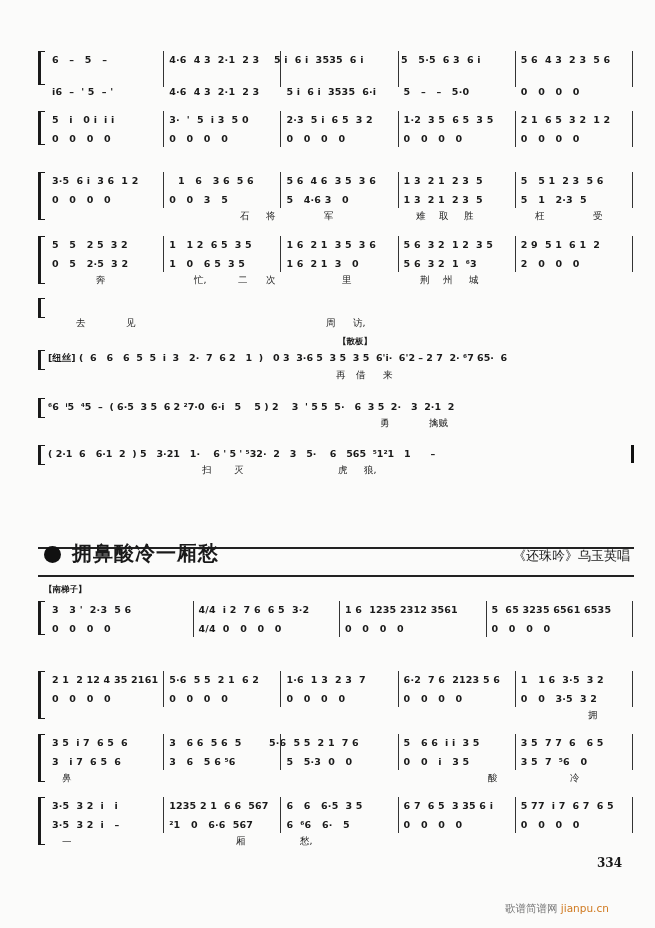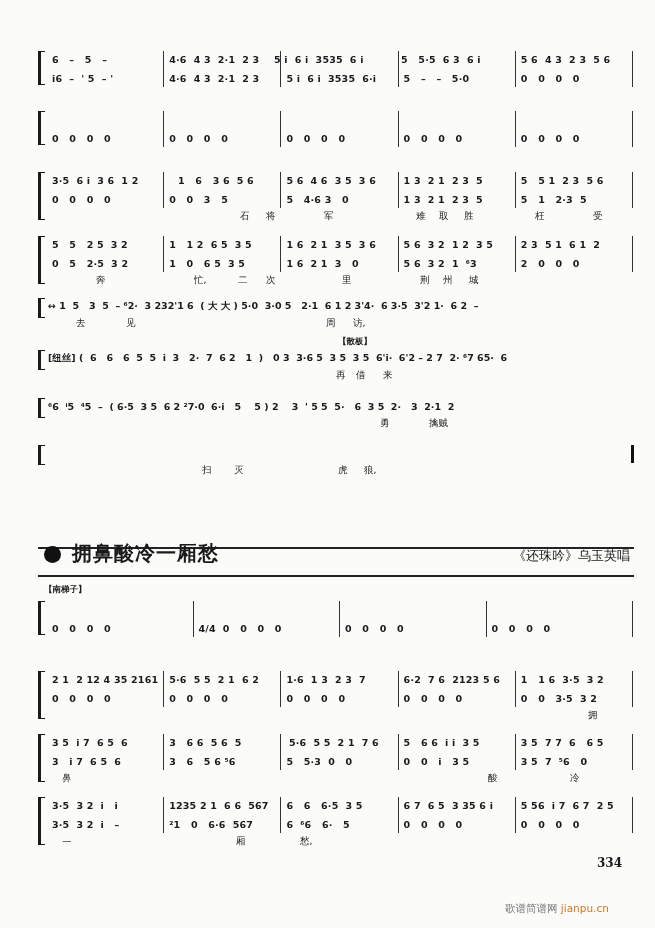--- a/index.html
+++ b/index.html
@@ -35,35 +35,42 @@
 <div id="root">
     <div class="system" style="top:51px;height:34px">
       <div class="brace"></div>
       <div class="staff" style="top:0px">
         <div class="measure" style="left:4px;width:109.2px">6   –   5   –</div>
         <div class="measure" style="left:121.2px;width:109.2px">4·6  4 3  2·1  2 3</div>
         <div class="measure" style="left:226px;width:109.2px">5 i  6 i  3535  6 i</div>
         <div class="measure" style="left:353px;width:109.2px">5   5·5  6 3  6 i</div>
         <div class="measure" style="left:472.8px;width:109.2px">5 6  4 3  2 3  5 6</div>
       </div>
-      <div class="staff" style="top:19px">
+      <div class="staff" style="top:32px">
         <div class="measure" style="left:4px;width:109.2px">i6  –  ' 5  – '</div>
         <div class="measure" style="left:121.2px;width:109.2px">4·6  4 3  2·1  2 3</div>
         <div class="measure" style="left:238.4px;width:109.2px">5 i  6 i  3535  6·i</div>
         <div class="measure" style="left:355.6px;width:109.2px">5   –   –   5·0</div>
         <div class="measure" style="left:472.8px;width:109.2px">0   0   0   0</div>
       </div>
       <div class="barline" style="left:125.2px;top:0;height:36px"></div>
       <div class="barline" style="left:242.4px;top:0;height:36px"></div>
       <div class="barline" style="left:359.6px;top:0;height:36px"></div>
       <div class="barline" style="left:476.8px;top:0;height:36px"></div>
       <div class="barline" style="left:594px;top:0;height:36px"></div>
     </div>
     <div class="system" style="top:111px;height:34px">
       <div class="brace"></div>
+      <div class="staff" style="top:0px">
+        <div class="measure" style="left:4px;width:109.2px">5   i   0 i  i i</div>
+        <div class="measure" style="left:121.2px;width:109.2px">3·  '  5  i 3  5 0</div>
+        <div class="measure" style="left:238.4px;width:109.2px">2·3  5 i  6 5  3 2</div>
+        <div class="measure" style="left:355.6px;width:109.2px">1·2  3 5  6 5  3 5</div>
+        <div class="measure" style="left:472.8px;width:109.2px">2 1  6 5  3 2  1 2</div>
+      </div>
       <div class="staff" style="top:19px">
         <div class="measure" style="left:4px;width:109.2px">0   0   0   0</div>
         <div class="measure" style="left:121.2px;width:109.2px">0   0   0   0</div>
         <div class="measure" style="left:238.4px;width:109.2px">0   0   0   0</div>
         <div class="measure" style="left:355.6px;width:109.2px">0   0   0   0</div>
         <div class="measure" style="left:472.8px;width:109.2px">0   0   0   0</div>
       </div>
       <div class="barline" style="left:125.2px;top:0;height:36px"></div>
       <div class="barline" style="left:242.4px;top:0;height:36px"></div>
       <div class="barline" style="left:359.6px;top:0;height:36px"></div>
@@ -102,21 +109,21 @@
         <span class="lyric" style="left:545px">受</span>
       </div>
     </div>
     <div class="system" style="top:236px;height:48px">
       <div class="brace"></div>
       <div class="staff" style="top:0px">
         <div class="measure" style="left:4px;width:109.2px">5   5   2 5  3 2</div>
         <div class="measure" style="left:121.2px;width:109.2px">1   1 2  6 5  3 5</div>
         <div class="measure" style="left:238.4px;width:109.2px">1 6  2 1  3 5  3 6</div>
         <div class="measure" style="left:355.6px;width:109.2px">5 6  3 2  1 2  3 5</div>
-        <div class="measure" style="left:472.8px;width:109.2px">2 3  5 1  6 1  2</div>
+        <div class="measure" style="left:472.8px;width:109.2px">2 9  5 1  6 1  2</div>
       </div>
       <div class="staff" style="top:19px">
         <div class="measure" style="left:4px;width:109.2px">0   5   2·5  3 2</div>
         <div class="measure" style="left:121.2px;width:109.2px">1   0   6 5  3 5</div>
         <div class="measure" style="left:238.4px;width:109.2px">1 6  2 1  3   0</div>
         <div class="measure" style="left:355.6px;width:109.2px">5 6  3 2  1  ⁶3</div>
         <div class="measure" style="left:472.8px;width:109.2px">2   0   0   0</div>
       </div>
       <div class="barline" style="left:125.2px;top:0;height:36px"></div>
       <div class="barline" style="left:242.4px;top:0;height:36px"></div>
@@ -129,21 +136,20 @@
         <span class="lyric" style="left:190px">二</span>
         <span class="lyric" style="left:218px">次</span>
         <span class="lyric" style="left:294px">里</span>
         <span class="lyric" style="left:372px">荆</span>
         <span class="lyric" style="left:395px">州</span>
         <span class="lyric" style="left:421px">城</span>
       </div>
     </div>
     <div class="system" style="top:298px;height:30px">
       <div class="brace" style="height:18px;bottom:auto"></div>
-      <div class="free">↔ 1  5   3  5  – ⁶2·  3 232'1 6  ( 大 大 ) 5·0  3·0 5   2·1  6 1 2 3'4·  6 3·5  3'2 1·  6 2  –</div>
       <div class="lyrics" style="top:19px">
         <span class="lyric" style="left:28px">去</span>
         <span class="lyric" style="left:78px">见</span>
         <span class="lyric" style="left:278px">周</span>
         <span class="lyric" style="left:305px">访,</span>
       </div>
     </div>
     <div class="system" style="top:350px;height:30px">
       <div class="brace" style="height:18px;bottom:auto"></div>
       <div class="free">[纽丝] (  6   6   6  5  5  i  3   2·  7  6 2   1  )   0 3  3·6 5  3 5  3 5  6'i·  6'2 – 2 7  2· ⁶7 65·  6</div>
@@ -157,30 +163,37 @@
     <div class="system" style="top:398px;height:30px">
       <div class="brace" style="height:18px;bottom:auto"></div>
       <div class="free">⁶6  ⁱ5  ⁴5  –  ( 6·5  3 5  6 2 ²7·0  6·i   5    5 ) 2    3  ' 5 5  5·   6  3 5  2·   3  2·1  2</div>
       <div class="lyrics" style="top:19px">
         <span class="lyric" style="left:332px">勇</span>
         <span class="lyric" style="left:381px">擒贼</span>
       </div>
     </div>
     <div class="system" style="top:445px;height:30px">
       <div class="brace" style="height:18px;bottom:auto"></div>
+      <div class="free">( 2·1  6   6·1  2  ) 5   3·21   1·    6 ' 5 ' ⁵32·  2   3   5·    6   565  ⁵1²1   1      –</div>
       <div class="lyrics" style="top:19px">
         <span class="lyric" style="left:154px">扫</span>
         <span class="lyric" style="left:186px">灭</span>
         <span class="lyric" style="left:290px">虎</span>
         <span class="lyric" style="left:316px">狼,</span>
       </div>
       <div class="endbar" style="top:0;height:18px"></div>
     </div>
     <div class="system" style="top:601px;height:34px">
       <div class="brace"></div>
+      <div class="staff" style="top:0px">
+        <div class="measure" style="left:4px;width:138.5px">3   3 '  2·3  5 6</div>
+        <div class="measure" style="left:150.5px;width:138.5px">4/4  i 2  7 6  6 5  3·2</div>
+        <div class="measure" style="left:297px;width:138.5px">1 6  1235 2312 3561</div>
+        <div class="measure" style="left:443.5px;width:138.5px">5  65 3235 6561 6535</div>
+      </div>
       <div class="staff" style="top:19px">
         <div class="measure" style="left:4px;width:138.5px">0   0   0   0</div>
         <div class="measure" style="left:150.5px;width:138.5px">4/4  0   0   0   0</div>
         <div class="measure" style="left:297px;width:138.5px">0   0   0   0</div>
         <div class="measure" style="left:443.5px;width:138.5px">0   0   0   0</div>
       </div>
       <div class="barline" style="left:154.5px;top:0;height:36px"></div>
       <div class="barline" style="left:301px;top:0;height:36px"></div>
       <div class="barline" style="left:447.5px;top:0;height:36px"></div>
       <div class="barline" style="left:594px;top:0;height:36px"></div>
@@ -208,21 +221,21 @@
       <div class="barline" style="left:594px;top:0;height:36px"></div>
       <div class="lyrics" style="top:38px">
         <span class="lyric" style="left:540px">拥</span>
       </div>
     </div>
     <div class="system" style="top:734px;height:48px">
       <div class="brace"></div>
       <div class="staff" style="top:0px">
         <div class="measure" style="left:4px;width:109.2px">3 5  i 7  6 5  6</div>
         <div class="measure" style="left:121.2px;width:109.2px">3   6 6  5 6  5</div>
-        <div class="measure" style="left:241px;width:109.2px">5·6  5 5  2 1  7 6</div>
+        <div class="measure" style="left:221px;width:109.2px">5·6  5 5  2 1  7 6</div>
         <div class="measure" style="left:355.6px;width:109.2px">5   6 6  i i  3 5</div>
         <div class="measure" style="left:472.8px;width:109.2px">3 5  7 7  6   6 5</div>
       </div>
       <div class="staff" style="top:19px">
         <div class="measure" style="left:4px;width:109.2px">3   i 7  6 5  6</div>
         <div class="measure" style="left:121.2px;width:109.2px">3   6   5 6 ⁵6</div>
         <div class="measure" style="left:238.4px;width:109.2px">5   5·3  0   0</div>
         <div class="measure" style="left:355.6px;width:109.2px">0   0   i   3 5</div>
         <div class="measure" style="left:472.8px;width:109.2px">3 5  7  ⁵6   0</div>
       </div>
@@ -237,21 +250,21 @@
         <span class="lyric" style="left:522px">冷</span>
       </div>
     </div>
     <div class="system" style="top:797px;height:48px">
       <div class="brace"></div>
       <div class="staff" style="top:0px">
         <div class="measure" style="left:4px;width:109.2px">3·5  3 2  i   i</div>
         <div class="measure" style="left:121.2px;width:109.2px">1235 2 1  6 6  567</div>
         <div class="measure" style="left:238.4px;width:109.2px">6   6   6·5  3 5</div>
         <div class="measure" style="left:355.6px;width:109.2px">6 7  6 5  3 35 6 i</div>
-        <div class="measure" style="left:472.8px;width:109.2px">5 56  i 7  6 7  2 5</div>
+        <div class="measure" style="left:472.8px;width:109.2px">5 77  i 7  6 7  6 5</div>
       </div>
       <div class="staff" style="top:19px">
         <div class="measure" style="left:4px;width:109.2px">3·5  3 2  i   –</div>
         <div class="measure" style="left:121.2px;width:109.2px">²1   0   6·6  567</div>
         <div class="measure" style="left:238.4px;width:109.2px">6  ⁶6   6·   5</div>
         <div class="measure" style="left:355.6px;width:109.2px">0   0   0   0</div>
         <div class="measure" style="left:472.8px;width:109.2px">0   0   0   0</div>
       </div>
       <div class="barline" style="left:125.2px;top:0;height:36px"></div>
       <div class="barline" style="left:242.4px;top:0;height:36px"></div>

